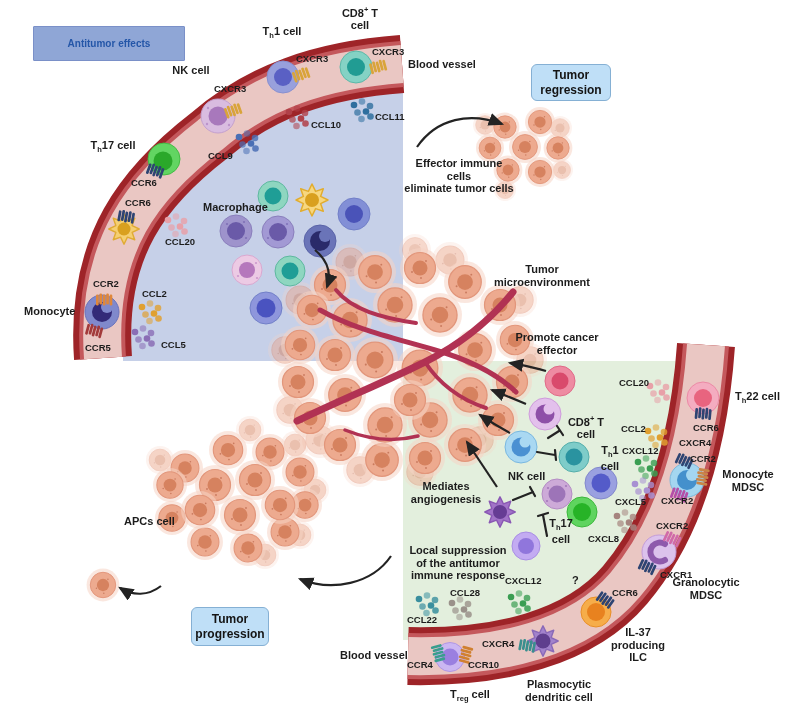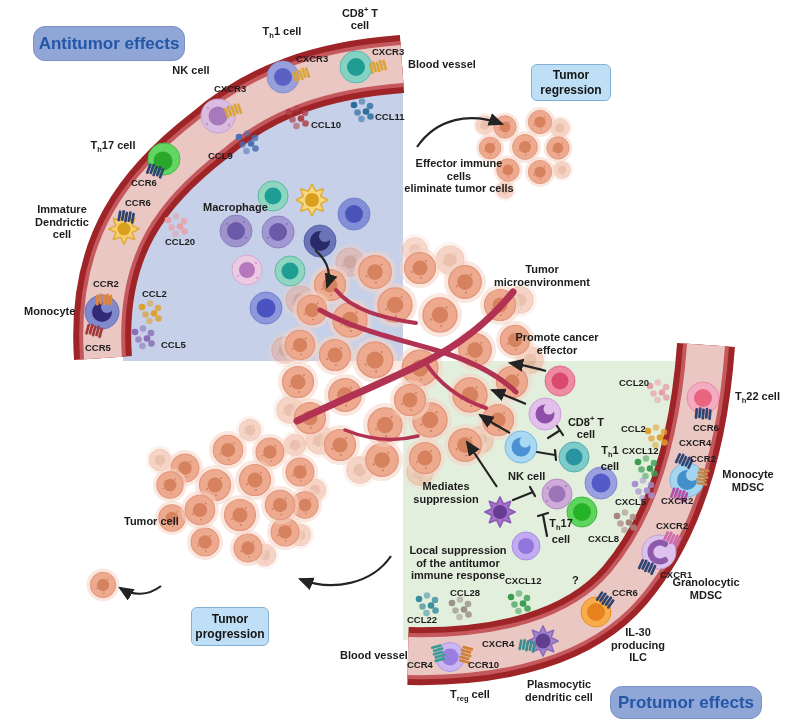--- a/index.html
+++ b/index.html
@@ -6,22 +6,22 @@
   .stage{position:relative;width:800px;height:726px;background:#ffffff;overflow:hidden;
          font-family:"Liberation Sans",sans-serif;}
   .stage svg{position:absolute;left:0;top:0;}
   .lbl{position:absolute;color:#1c1c1c;font-weight:bold;white-space:pre-line;
        line-height:1.15;text-align:center;}
   .s{font-size:9.5px;}
   .m{font-size:11px;}
   .left{text-align:left;}
   .lbl sub{font-size:7.5px;}
   .lbl sup{font-size:7.5px;}
-  .banner-dark{position:absolute;background:#8fa6d6;border:1.5px solid #7a90c8;border-radius:12px;
-       color:#2456a8;font-weight:bold;font-size:17px;display:flex;align-items:center;
+  .banner-dark{position:absolute;background:#8fa6d6;border:1.5px solid #7a90c8;border-radius:1px;
+       color:#2456a8;font-weight:bold;font-size:10px;display:flex;align-items:center;
        justify-content:center;text-align:center;}
   .banner-light{position:absolute;background:#bfdff7;border:1.5px solid #85b0d4;border-radius:6px;
        color:#141414;font-weight:bold;font-size:12px;display:flex;align-items:center;
        justify-content:center;text-align:center;white-space:pre-line;line-height:1.2;}
 </style>
 </head>
 <body>
 
 <div class="stage">
 
@@ -373,30 +373,26 @@
     <use href="#rec" transform="translate(438,653) rotate(75)" fill="#3a9e8e"></use>
     <use href="#rec" transform="translate(466,655) rotate(-75)" fill="#d08030"></use>
   </g>
 </svg>
 
 <div class="banner-dark" style="left:33px;top:26px;width:150px;height:33px">Antitumor effects</div>
 <div class="banner-light" style="left:531px;top:64px;width:78px;height:35px">Tumor
 regression</div>
 <div class="banner-light" style="left:191px;top:607px;width:76px;height:37px">Tumor
 progression</div>
-<div class="banner-dark" style="left:610px;top:686px;width:150px;height:31px">Protumor effects</div>
 
 <div class="lbl m" style="left:334px;top:6px;width:52px"><span>CD8</span><sup>+</sup><span> T cell</span></div>
 <div class="lbl m" style="left:250px;top:25px;width:64px"><span>T</span><sub>h</sub><span>1 cell</span></div>
 <div class="lbl m" style="left:166px;top:64px;width:50px">NK cell</div>
 <div class="lbl m left" style="left:408px;top:58px;width:74px">Blood vessel</div>
 <div class="lbl m" style="left:76px;top:139px;width:74px"><span>T</span><sub>h</sub><span>17 cell</span></div>
-<div class="lbl m" style="left:26px;top:203px;width:72px">Immature
-Dendrictic
-cell</div>
 <div class="lbl m left" style="left:24px;top:305px;width:62px">Monocyte</div>
 <div class="lbl m left" style="left:203px;top:201px;width:64px">Macrophage</div>
 
 <div class="lbl s left" style="left:214px;top:84px">CXCR3</div>
 <div class="lbl s left" style="left:296px;top:54px">CXCR3</div>
 <div class="lbl s left" style="left:372px;top:47px">CXCR3</div>
 <div class="lbl s left" style="left:131px;top:178px">CCR6</div>
 <div class="lbl s left" style="left:125px;top:198px">CCR6</div>
 <div class="lbl s left" style="left:93px;top:279px">CCR2</div>
 <div class="lbl s left" style="left:85px;top:343px">CCR5</div>
@@ -408,25 +404,25 @@
 <div class="lbl s left" style="left:142px;top:289px">CCL2</div>
 <div class="lbl s left" style="left:161px;top:340px">CCL5</div>
 
 <div class="lbl m" style="left:403px;top:157px;width:112px">Effector immune cells
 eliminate tumor cells</div>
 <div class="lbl m" style="left:494px;top:263px;width:96px">Tumor
 microenvironment</div>
 <div class="lbl m" style="left:510px;top:331px;width:94px">Promote cancer
 effector</div>
 <div class="lbl m" style="left:403px;top:480px;width:86px">Mediates
-suppression</div>
+angiogenesis</div>
 <div class="lbl m" style="left:402px;top:544px;width:112px">Local suppression
 of the antitumor
 immune response</div>
-<div class="lbl m left" style="left:124px;top:515px;width:60px">Tumor cell</div>
+<div class="lbl m left" style="left:124px;top:515px;width:60px">APCs cell</div>
 <div class="lbl m left" style="left:340px;top:649px;width:74px">Blood vessel</div>
 <div class="lbl m left" style="left:572px;top:574px">?</div>
 
 <div class="lbl m" style="left:562px;top:415px;width:48px"><span>CD8</span><sup>+</sup><span> T cell</span></div>
 <div class="lbl m" style="left:592px;top:444px;width:36px"><span>T</span><sub>h</sub><span>1 cell</span></div>
 <div class="lbl m left" style="left:508px;top:470px;width:48px">NK cell</div>
 <div class="lbl m" style="left:540px;top:517px;width:42px"><span>T</span><sub>h</sub><span>17 cell</span></div>
 
 <div class="lbl s left" style="left:619px;top:378px">CCL20</div>
 <div class="lbl s left" style="left:621px;top:424px">CCL2</div>
@@ -442,21 +438,21 @@
 <div class="lbl s left" style="left:679px;top:438px">CXCR4</div>
 <div class="lbl s left" style="left:690px;top:454px">CCR2</div>
 <div class="lbl m" style="left:714px;top:468px;width:68px">Monocyte
 MDSC</div>
 <div class="lbl s left" style="left:661px;top:496px">CXCR2</div>
 <div class="lbl s left" style="left:656px;top:521px">CXCR2</div>
 <div class="lbl s left" style="left:660px;top:570px">CXCR1</div>
 <div class="lbl m" style="left:664px;top:576px;width:84px">Granolocytic
 MDSC</div>
 <div class="lbl s left" style="left:612px;top:588px">CCR6</div>
-<div class="lbl m" style="left:605px;top:626px;width:66px">IL-30
+<div class="lbl m" style="left:605px;top:626px;width:66px">IL-37
 producing
 ILC</div>
 <div class="lbl s left" style="left:482px;top:639px">CXCR4</div>
 <div class="lbl s left" style="left:468px;top:660px">CCR10</div>
 <div class="lbl s left" style="left:407px;top:660px">CCR4</div>
 <div class="lbl m" style="left:442px;top:688px;width:56px"><span>T</span><sub>reg</sub><span> cell</span></div>
 <div class="lbl m" style="left:514px;top:678px;width:90px">Plasmocytic
 dendritic cell</div>
 
 </div>

